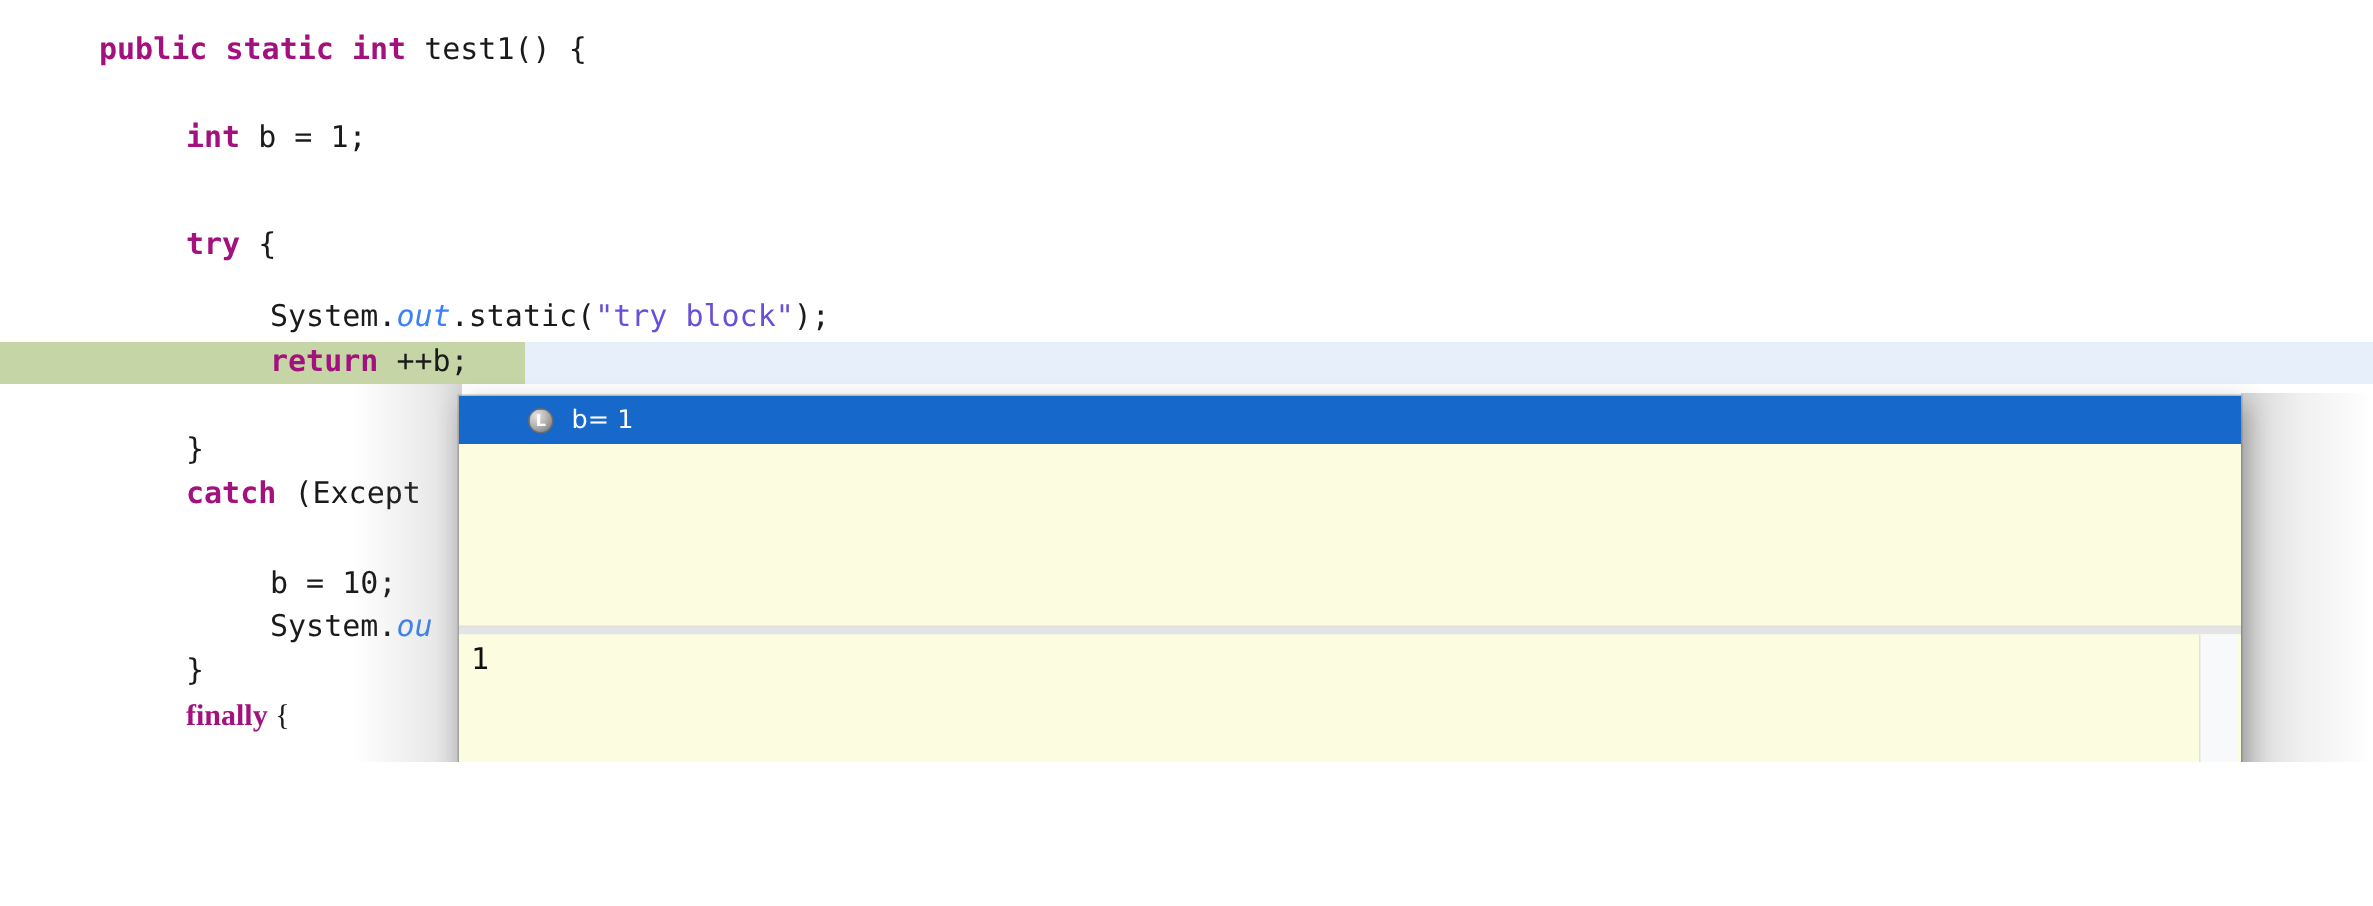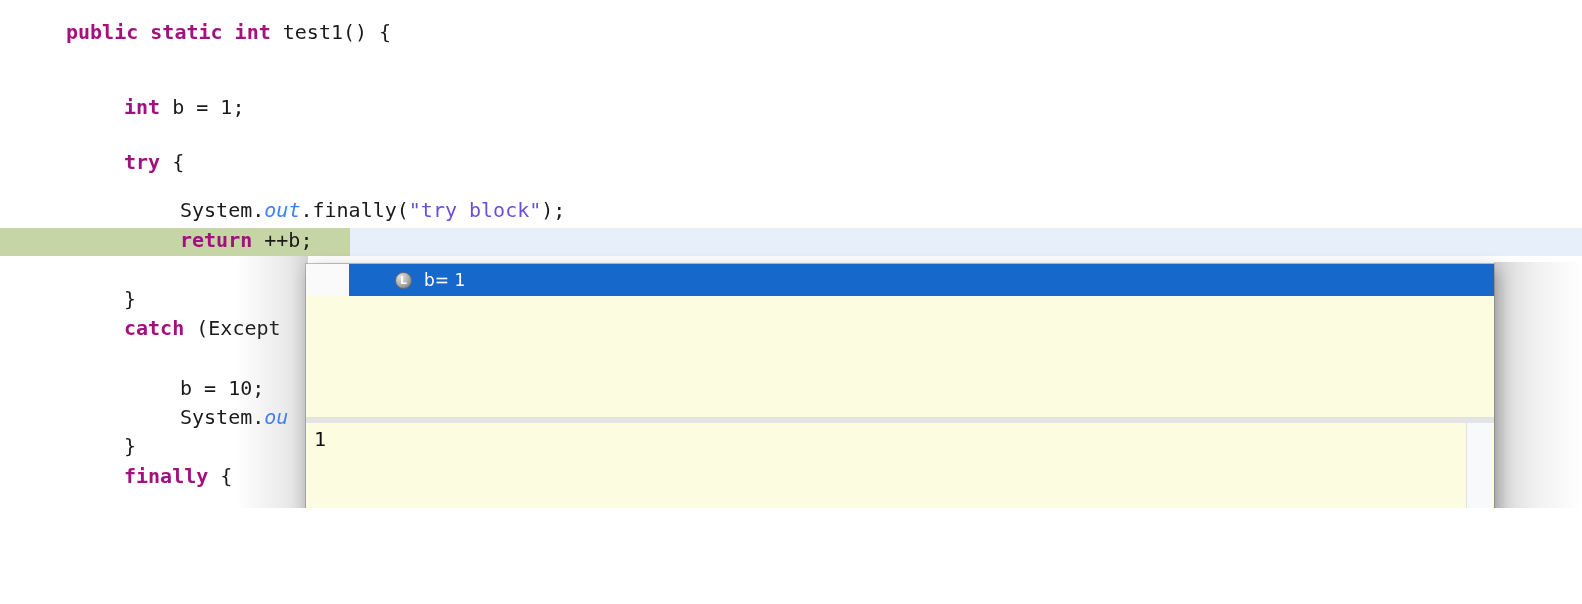--- a/index.html
+++ b/index.html
@@ -147,21 +147,20 @@
   }
 
   .popup-header {
     position: absolute;
     left: 0; top: 0;
     width: 1188px;
     height: 32px;
     background: #1668cb;
     display: flex;
     align-items: center;
-    margin-left: 43px;
   }
   .var-icon {
     position: relative;
     width: 17px;
     height: 17px;
     margin-left: 46px;
     border-radius: 50%;
     background: radial-gradient(circle at 32% 28%, #e2e2e2 0%, #b9b9b9 42%, #8d8d8d 78%, #6f6f6f 100%);
     border: 1px solid #6b6b6b;
     box-sizing: border-box;
@@ -266,30 +265,30 @@
 
 <div id="app">
 
   <div class="editor">
 
     <div class="current-line-band"></div>
     <div class="exec-band"></div>
 
     <div id="code-lines">
         <div class="code-line" style="top: 18px;"><span class="code-text" style="padding-left: 66px;"><span class="kw">public</span><span class="plain"> </span><span class="kw">static</span><span class="plain"> </span><span class="kw">int</span><span class="plain"> </span><span class="plain">test1() {</span></span></div>
-        <div class="code-line" style="top: 93px;"><span class="code-text" style="padding-left: 124px;"><span class="kw">int</span><span class="plain"> b = </span><span class="num">1</span><span class="plain">;</span></span></div>
+        <div class="code-line" style="top: 77px;"><span class="code-text" style="padding-left: 124px;"><span class="kw">int</span><span class="plain"> b = </span><span class="num">1</span><span class="plain">;</span></span></div>
         <div class="code-line" style="top: 136px;"><span class="code-text" style="padding-left: 124px; margin-top: 12px;"><span class="kw">try</span><span class="plain"> {</span></span></div>
-        <div class="code-line" style="top: 196px;"><span class="code-text" style="padding-left: 180px;"><span class="plain">System.</span><span class="field">out</span><span class="plain">.finally(</span><span class="str">"try block"</span><span class="plain">);</span></span></div>
+        <div class="code-line" style="top: 196px;"><span class="code-text" style="padding-left: 180px;"><span class="plain">System.</span><span class="field">out</span><span class="plain">.static(</span><span class="str">"try block"</span><span class="plain">);</span></span></div>
         <div class="code-line" style="top: 226px;"><span class="code-text" style="padding-left: 180px;"><span class="kw">return</span><span class="plain"> ++b;</span></span></div>
         <div class="code-line" style="top: 285px;"><span class="code-text" style="padding-left: 124px;"><span class="plain">}</span></span></div>
         <div class="code-line" style="top: 314px;"><span class="code-text" style="padding-left: 124px;"><span class="kw">catch</span><span class="plain"> (Except</span></span></div>
         <div class="code-line" style="top: 374px;"><span class="code-text" style="padding-left: 180px;"><span class="plain">b = </span><span class="num">10</span><span class="plain">;</span></span></div>
         <div class="code-line" style="top: 403px;"><span class="code-text" style="padding-left: 180px;"><span class="plain">System.</span><span class="field">ou</span></span></div>
         <div class="code-line" style="top: 432px;"><span class="code-text" style="padding-left: 124px;"><span class="plain">}</span></span></div>
-        <div class="code-line" style="top: 462px;"><span class="code-text" style="padding-left: 124px;"><span class="kw">finally</span><span class="plain"> {</span></span></div>
+        <div class="code-line" style="top: 462px;"><span class="code-text" style="padding-left: 124px; font-family: Liberation Serif, serif;"><span class="kw">finally</span><span class="plain"> {</span></span></div>
         <div class="code-line" style="top: 522px;"><span class="code-text" style="padding-left: 180px;"><span class="plain">++b;</span></span></div>
       </div>
   </div>
 
   <div class="popup-left-shadow"></div>
   <div class="popup-right-shadow"></div>
 
   <div class="popup">
 
     <div class="popup-header">

